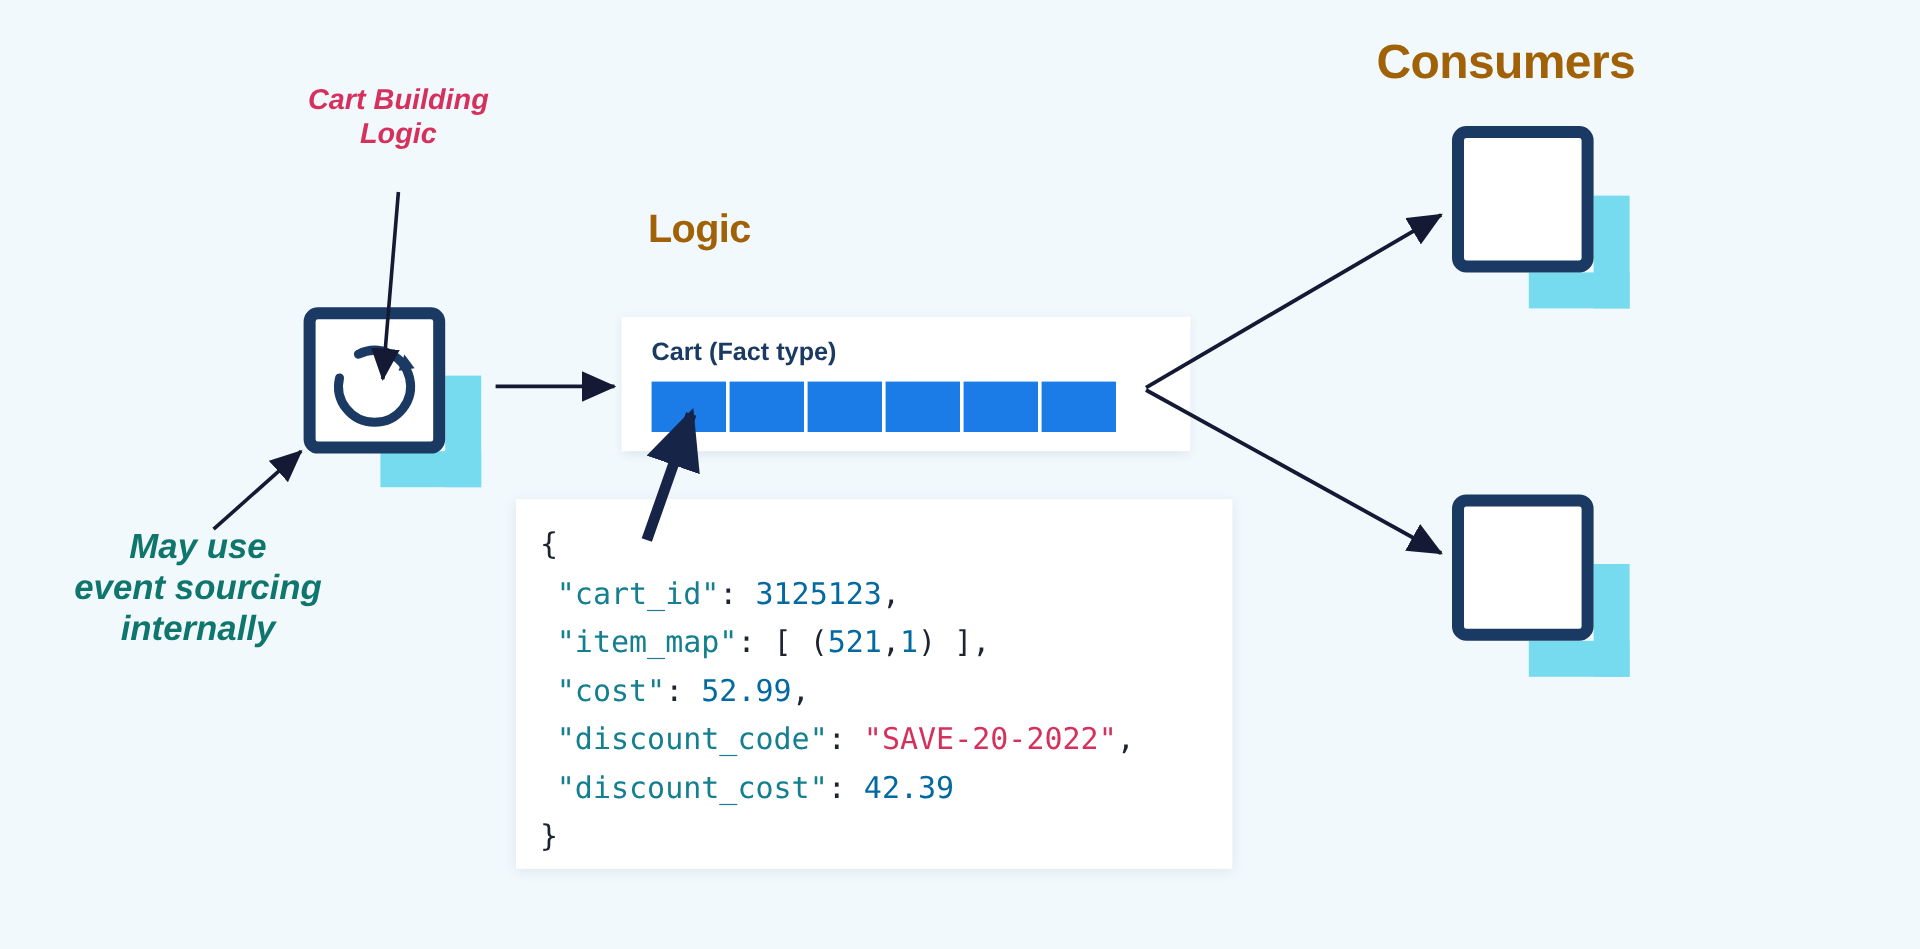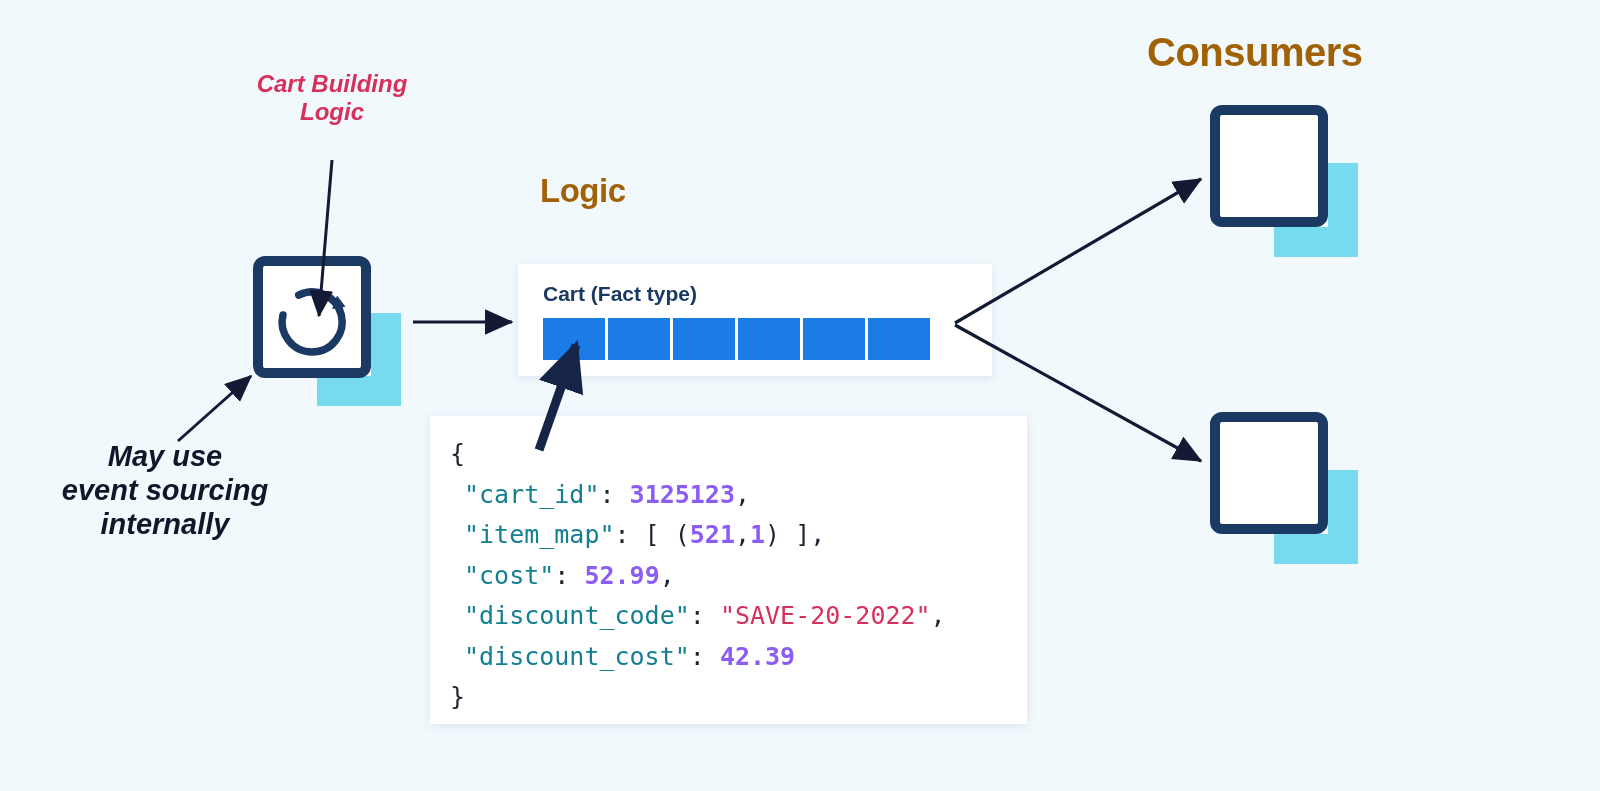--- a/index.html
+++ b/index.html
@@ -60,21 +60,21 @@
     left: 158px;
     top: 70px;
     width: 348px;
     color: #d6305c;
     font-size: 24px;
   }
   #event-sourcing-label {
     left: 10px;
     top: 440px;
     width: 310px;
-    color: #0f172a;
+    color: #0f766e;
     font-size: 29px;
     text-align: center;
   }
 
   
   .node-wrap { position: absolute; }
   .node-shadow {
     position: absolute;
     background: #77dbf0;
     z-index: 1;
@@ -149,21 +149,21 @@
     padding: 18px 24px 10px 20px;
   }
   #json-code {
     font-family: "DejaVu Sans Mono", monospace;
     font-size: 25px;
     line-height: 40.5px;
     white-space: pre;
     color: #1d2330;
   }
   .tok-key  { color: #137f90; }
-  .tok-num  { color: #8b5cf6; font-weight: bold; }
+  .tok-num  { color: #0369a1; }
   .tok-str  { color: #d6305c; }
   .tok-punc { color: #1d2330; }
 </style>
 </head>
 <body>
 
 <div id="stage">
 
   <svg id="arrows" viewBox="0 0 1600 791" xmlns="http://www.w3.org/2000/svg">
     <defs>

